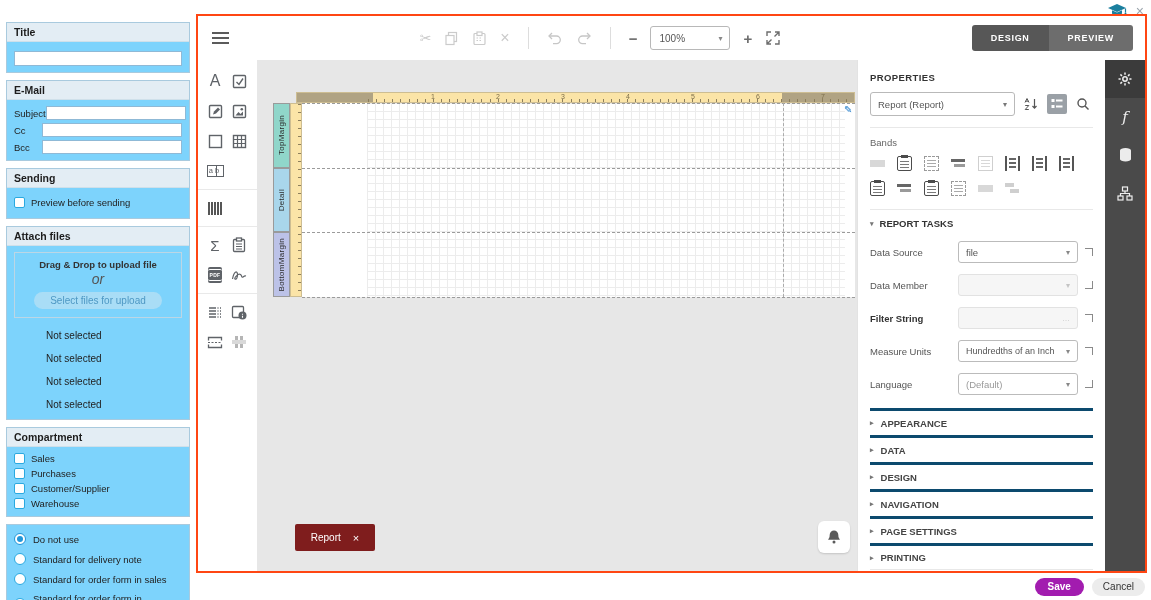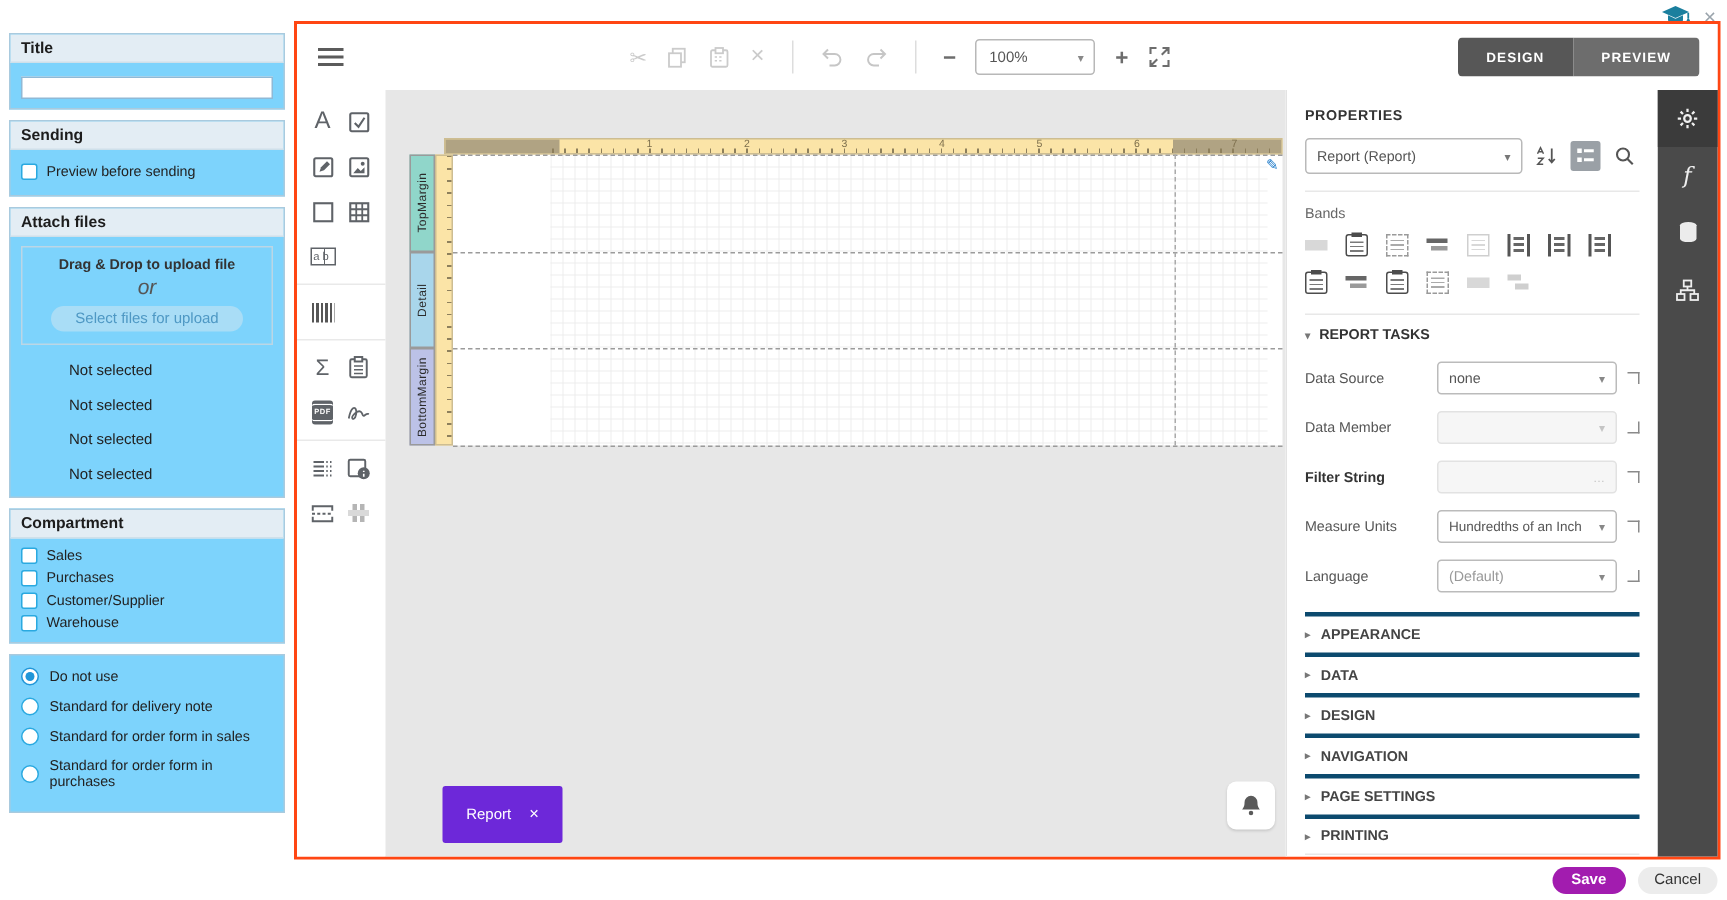--- a/index.html
+++ b/index.html
@@ -78,21 +78,21 @@
           background-image:linear-gradient(to right,#ececec 1px,transparent 1px),linear-gradient(to bottom,#ececec 1px,transparent 1px);
           background-size:8px 8px; }
   .dash-h { position:absolute; left:45px; width:553px; height:0; border-top:1px dashed #9b9b9b; }
   .dash-v { position:absolute; left:526px; top:43px; height:194px; width:0; border-left:1px dashed #ababab; }
   .bandseg { position:absolute; left:16px; width:17px; border:1px solid #9a9a9a; display:flex; align-items:center; justify-content:center; }
   .bandseg span { writing-mode:vertical-rl; transform:rotate(180deg); font-size:8px; color:#2b2b2b; letter-spacing:.3px; white-space:nowrap; }
   .band-top { top:43px; height:65px; background:#90d6ca; }
   .band-detail { top:108px; height:64px; background:#a9d6eb; }
   .band-bottom { top:172px; height:65px; background:#bcc2e7; }
   .pencil-float { position:absolute; left:587px; top:44px; color:#1a78c8; font-size:10px; }
-  .report-tab { position:absolute; left:38px; top:464px; width:80px; height:38px; background:#6d28d9; border-radius:2px; color:#fff; display:flex; align-items:center; justify-content:center; gap:12px; font-size:10px; cursor:pointer; }
+  .report-tab { position:absolute; left:38px; top:464px; width:80px; height:27px; background:#7f1d1d; border-radius:2px; color:#fff; display:flex; align-items:center; justify-content:center; gap:12px; font-size:10px; cursor:pointer; }
   .report-tab .x { font-size:11px; }
   .bell-btn { position:absolute; left:561px; top:461px; width:32px; height:32px; background:#fff; border-radius:6px; box-shadow:0 1px 2px rgba(0,0,0,.15); display:flex; align-items:center; justify-content:center; cursor:pointer; }
 
   
   .props { width:248px; flex:none; background:#fff; border-left:1px solid #e3e3e3; padding:12px 12px 0; position:relative; }
   .props-h { font-size:9.5px; font-weight:bold; color:#333; letter-spacing:.4px; margin-bottom:9px; }
   .selector-row { display:flex; gap:6px; align-items:center; padding-bottom:11px; border-bottom:1px solid #e8e8e8; }
   .sel-drop { flex:1; height:24px; border:1px solid #b9b9b9; border-radius:3px; display:flex; align-items:center; padding:0 7px; font-size:9.5px; color:#555; cursor:pointer; }
   .sel-drop .car { margin-left:auto; color:#777; font-size:8px; }
   .mini-btn { width:20px; height:20px; border-radius:2px; display:flex; align-items:center; justify-content:center; cursor:pointer; }
@@ -157,20 +157,37 @@
 
   <div class="left-panel">
 
     <div class="pbox">
       <div class="phead">Title</div>
       <div class="pbody">
         <input class="tinput" type="text" style="">
       </div>
     </div>
 
+    <div class="pbox">
+      <div class="phead">E-Mail</div>
+      <div class="pbody">
+        <div class="frow">
+          <label>Subject</label>
+          <input type="text" style="">
+        </div>
+        <div class="frow">
+          <label>Cc</label>
+          <input type="text" style="">
+        </div>
+        <div class="frow" style="margin-bottom:0;">
+          <label>Bcc</label>
+          <input type="text" style="">
+        </div>
+      </div>
+    </div>
 
     <div class="pbox">
       <div class="phead">Sending</div>
       <div class="pbody">
         <div class="chkrow">
           <span class="chk"></span>
           <span>Preview before sending</span>
         </div>
       </div>
     </div>
@@ -503,21 +520,21 @@
         </div>
 
         <div class="rt-head">
           <span class="arr">▾</span>
           <span>REPORT TASKS</span>
         </div>
 
         <div class="trow" style="margin-top:4px;">
           <span class="tlabel">Data Source</span>
           <span class="tctl">
-            <span>none</span>
+            <span>file</span>
             <span class="car">▾</span>
           </span>
           <span class="marker mt"></span>
         </div>
         <div class="trow">
           <span class="tlabel">Data Member</span>
           <span class="tctl dis">
             <span></span>
             <span class="car">▾</span>
           </span>

